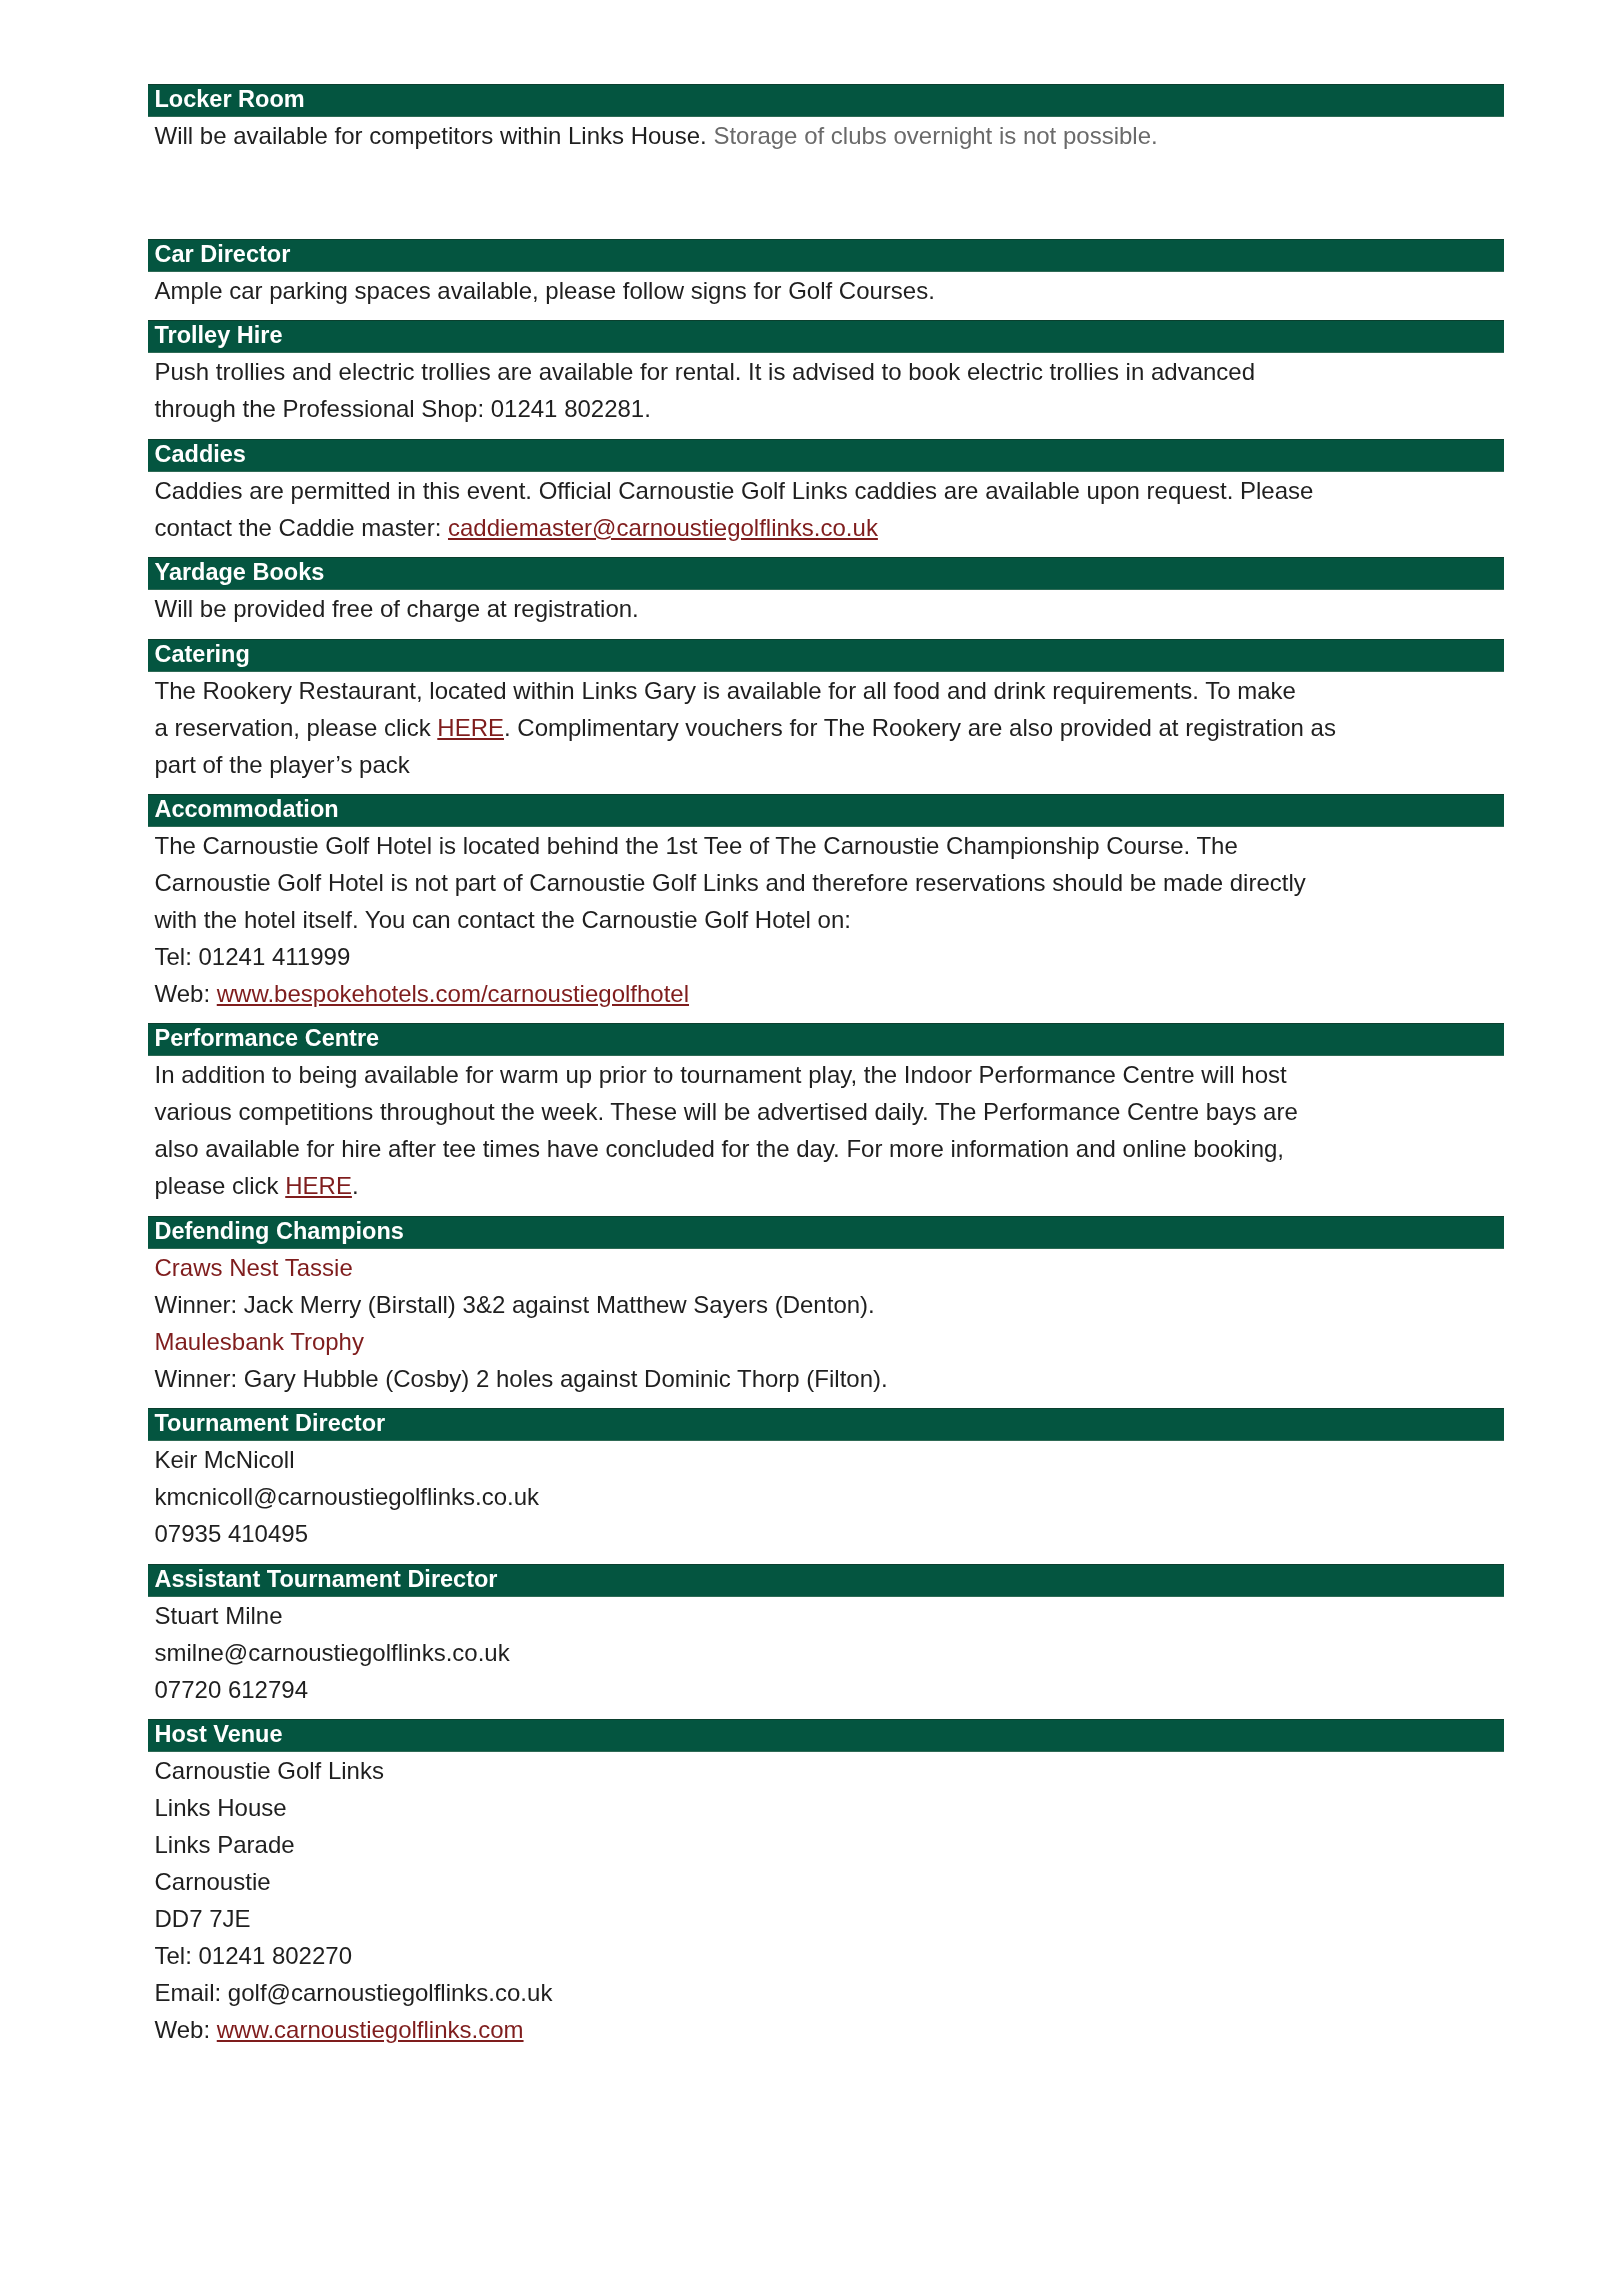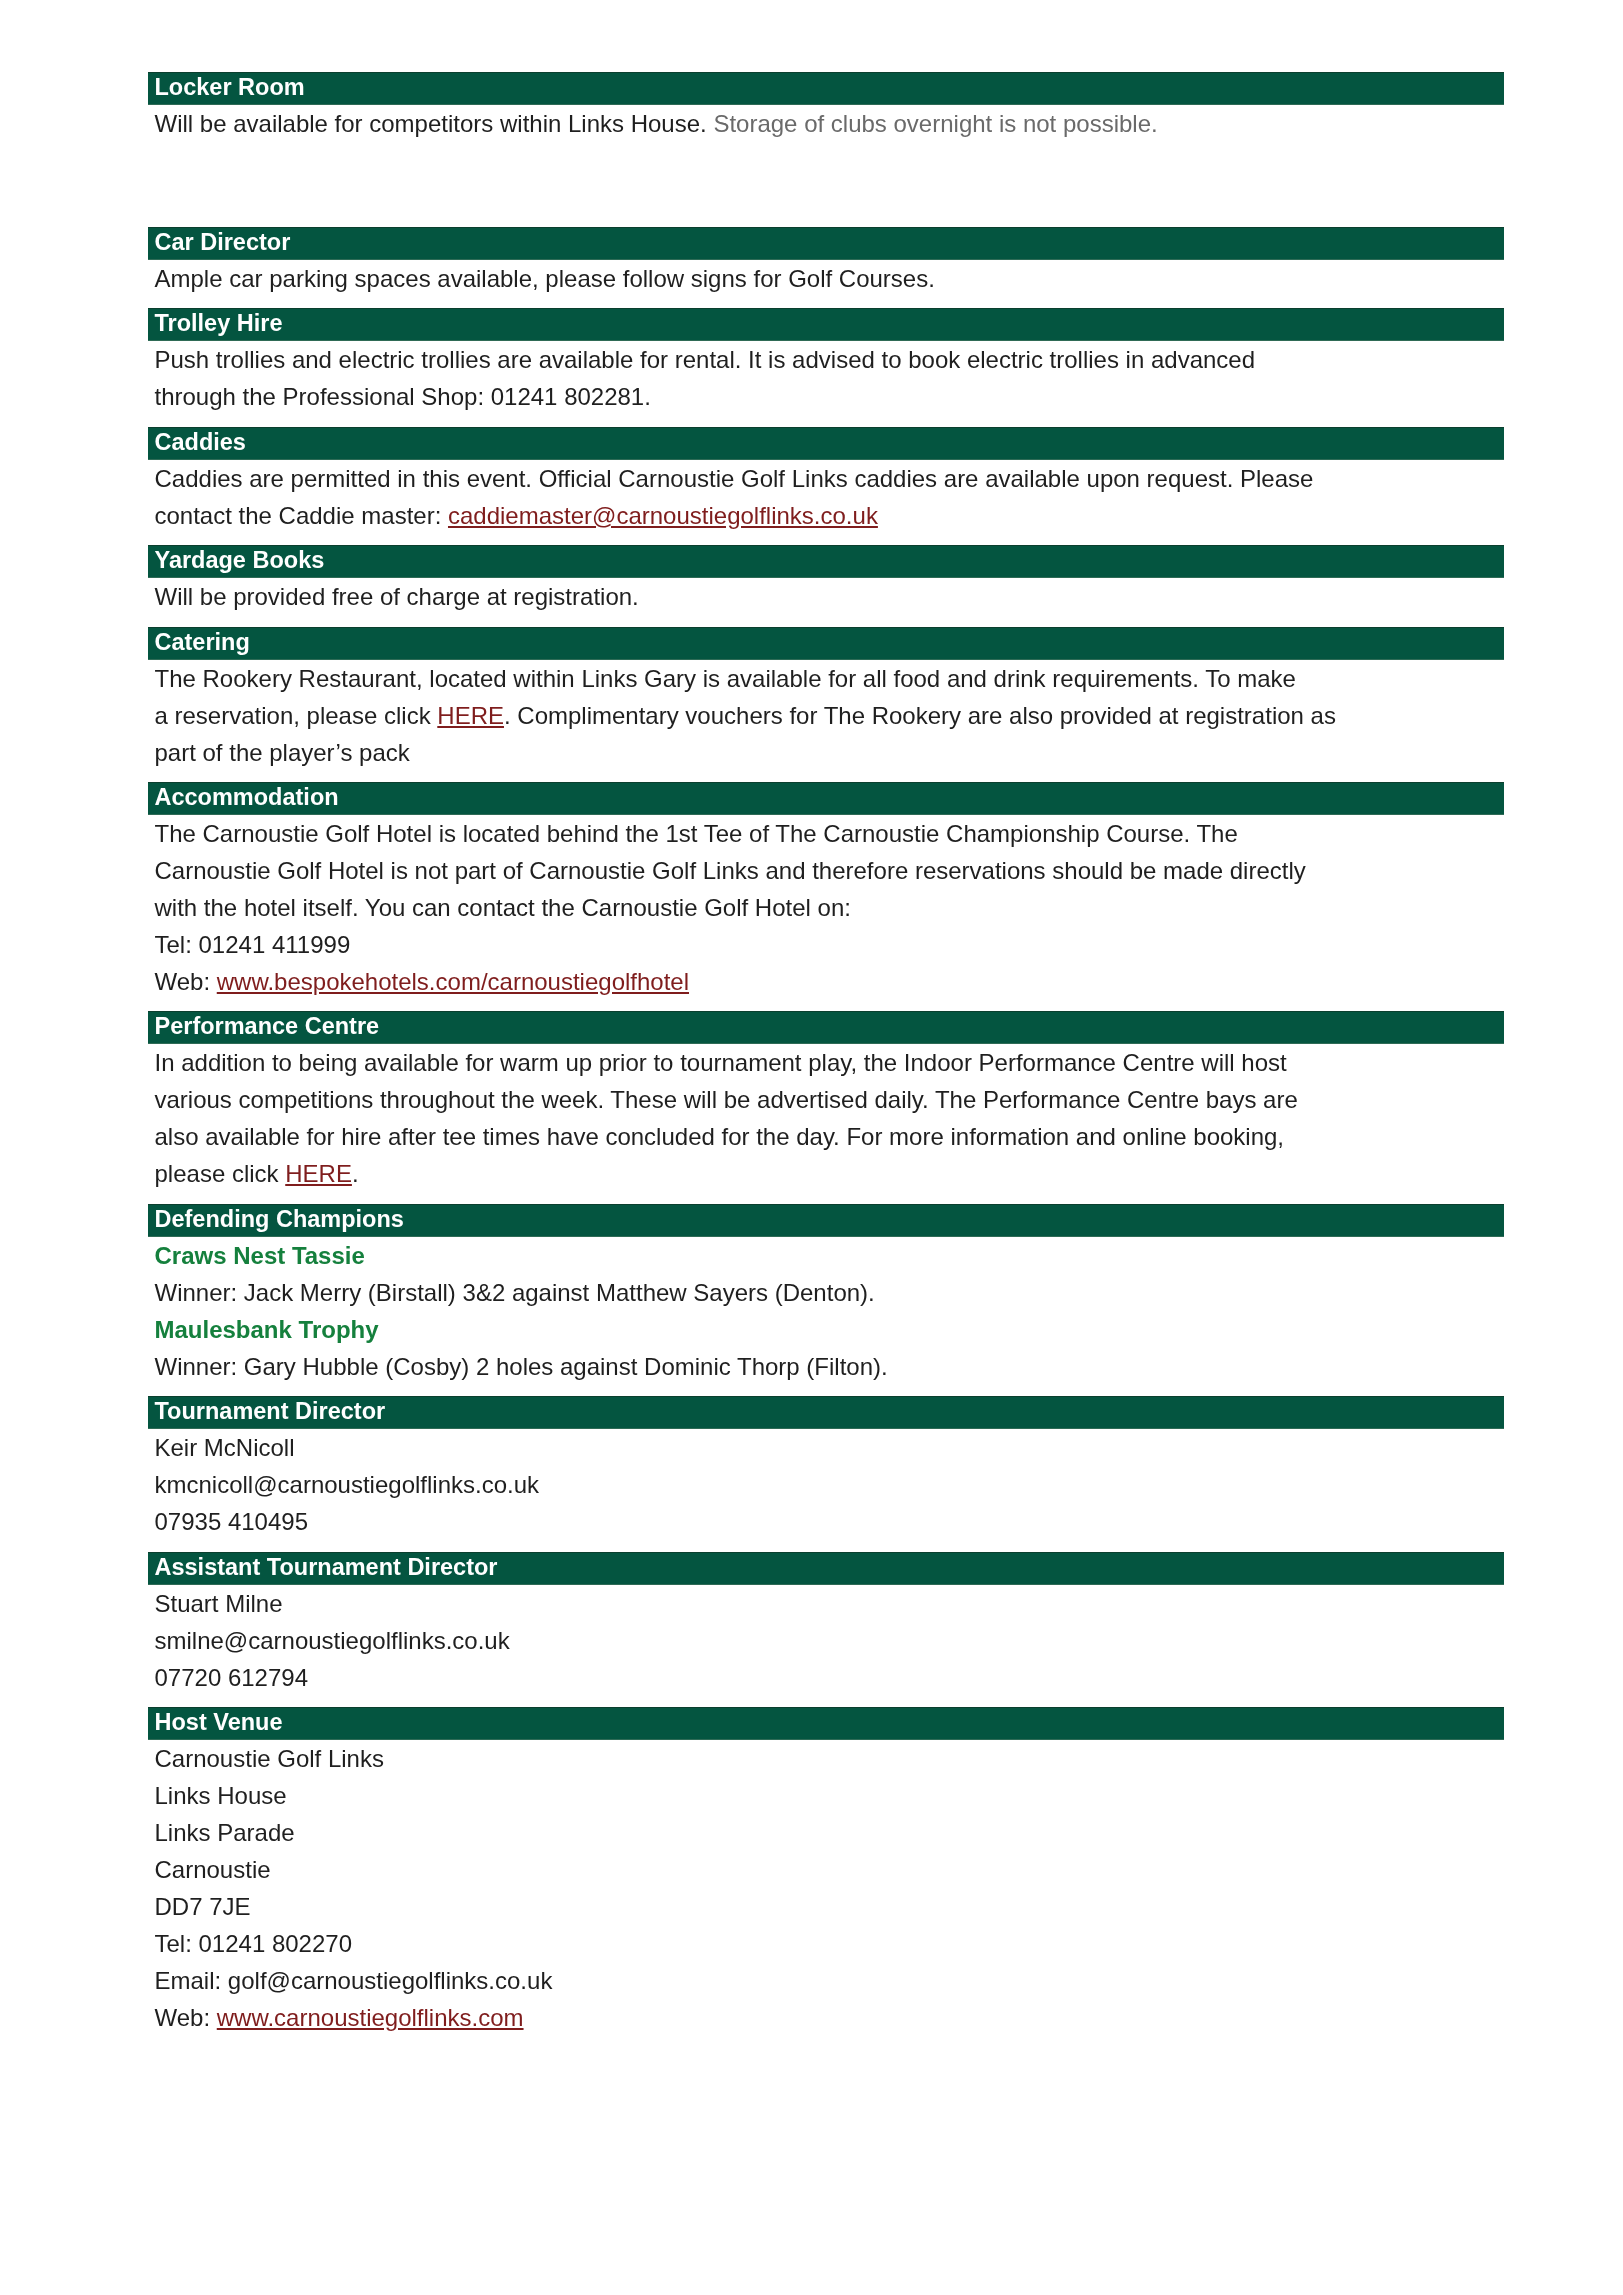--- a/index.html
+++ b/index.html
@@ -8,21 +8,21 @@
     width:1624px;
     height:2295px;
     background:#ffffff;
     overflow:hidden;
     font-family:"Liberation Sans", sans-serif;
     color:#1f1f1f;
   }
   .content {
     position:absolute;
     left:148px;
-    top:72px;
+    top:84px;
     width:1356px;
   }
   .section { margin:0 0 11.4px 0; }
   .bar {
     box-sizing:border-box;
     height:33px;
     background:#045540;
     border-top:1.6px solid #0b3f2e;
     border-bottom:1.6px solid #2f6b56;
     color:#ffffff;
@@ -32,21 +32,21 @@
     padding-left:6.5px;
   }
   .body-lines { padding-left:6.5px; padding-top:0; }
   .line {
     font-size:24px;
     line-height:37px;
     white-space:nowrap;
   }
   .r-normal { color:#1f1f1f; }
   .r-gray  { color:#6a6a6a; }
-  .r-bold  { color:#15803d; font-weight:bold; }
+  .r-bold  { color:#7f1d1d; font-weight:normal; }
   .r-link  { color:#7f1d1d; text-decoration:underline; cursor:pointer; }
   .r-linkblue { color:#7f1d1d; text-decoration:underline; cursor:pointer; }
 </style>
 </head>
 <body>
 
 <div class="page">
   <div class="content" id="sections">
   <div class="section" style="margin-bottom: 85px;">
     <div class="bar">Locker Room</div>

